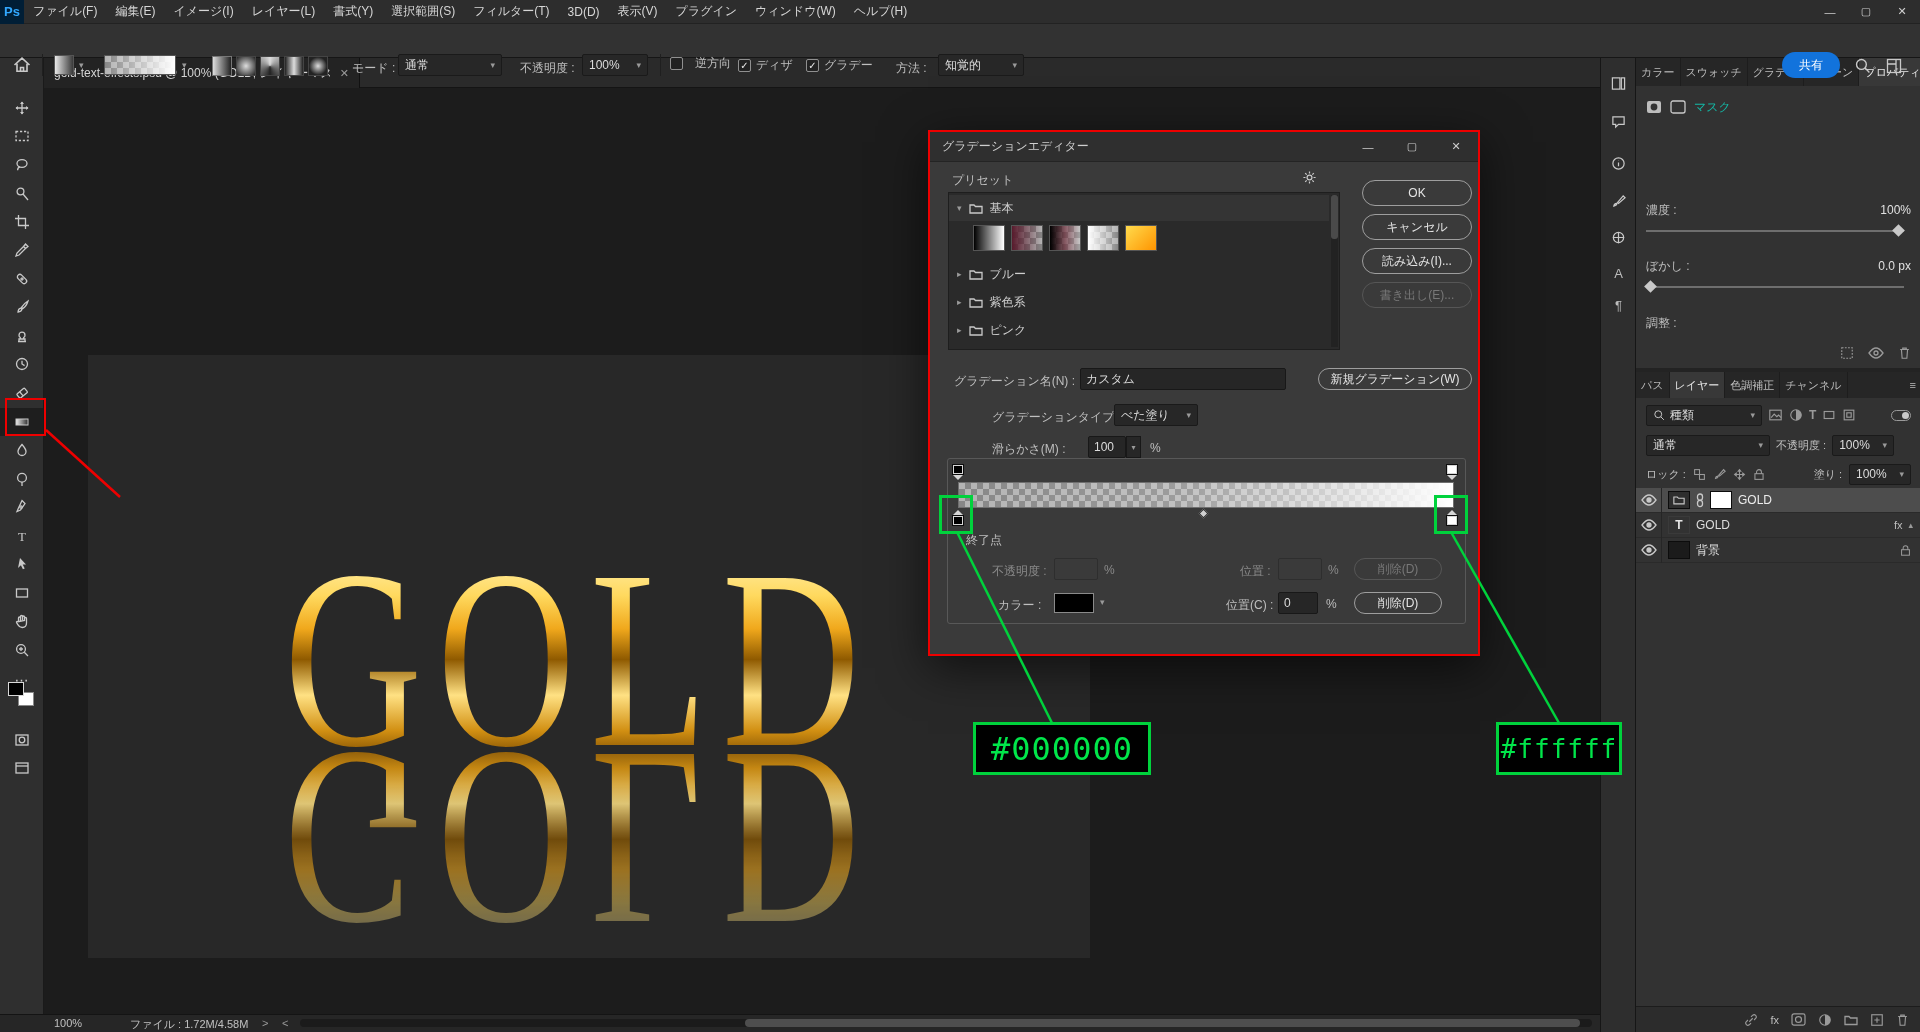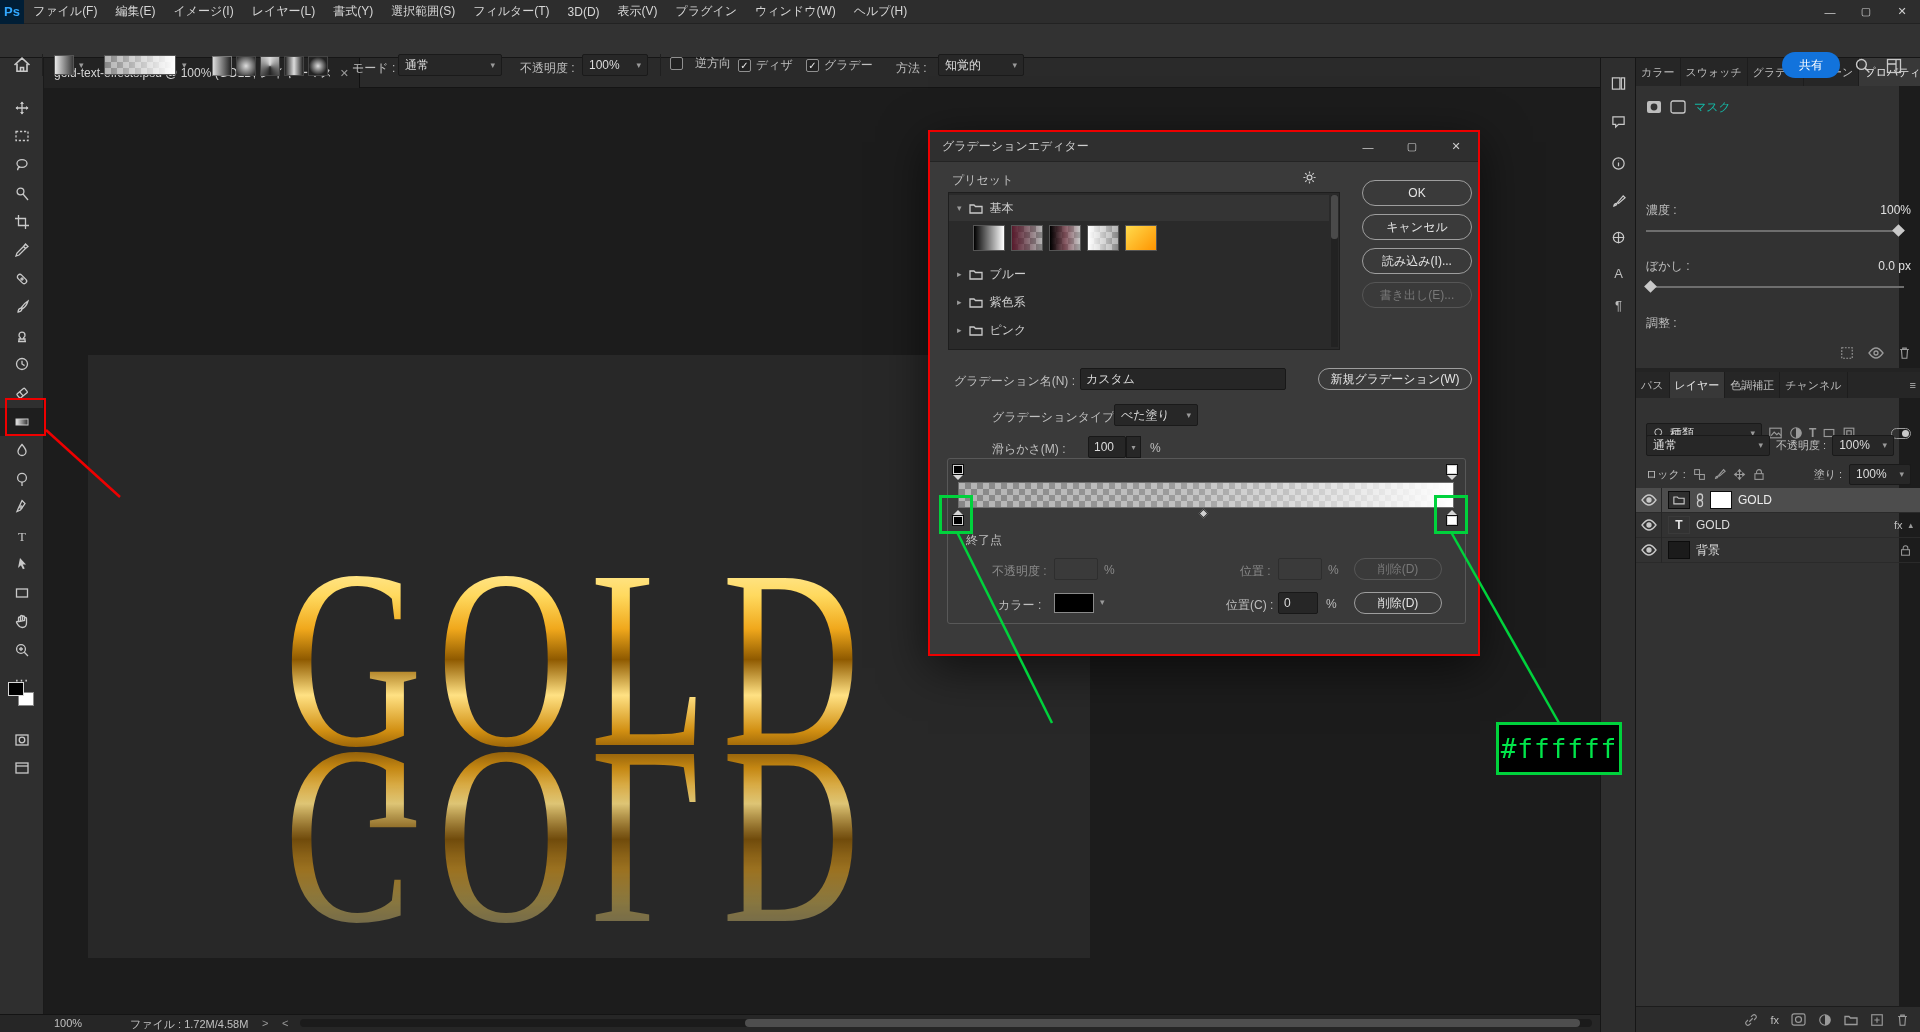--- a/index.html
+++ b/index.html
@@ -36,21 +36,21 @@
 .artboard{position:absolute;left:44px;top:267px;width:1002px;height:603px;background:#282828}
 .gold{position:absolute;left:240px;width:920px;height:255px;font-family:"Liberation Serif",serif;font-size:255px;line-height:255px;letter-spacing:20px;font-weight:500;white-space:nowrap;transform:scaleX(.75);transform-origin:left center;background:linear-gradient(180deg,#6e4700 0%,#ffeda6 10%,#ffd95e 25%,#f0a81c 38%,#8f5a00 50%,#ffe183 64%,#d18f12 78%,#6e4200 90%,#9c6a08 100%);-webkit-background-clip:text;background-clip:text;color:transparent}
 .gold.upright{top:444px}
 .gold.reflect{top:624px;transform:scaleX(.75) scaleY(-1);opacity:.93;-webkit-mask-image:linear-gradient(to bottom,rgba(0,0,0,.2) 0%,rgba(0,0,0,1) 72%);mask-image:linear-gradient(to bottom,rgba(0,0,0,.2) 0%,rgba(0,0,0,1) 72%)}
 .statusbar{position:absolute;left:0;top:1014px;width:1600px;height:18px;background:#262626;border-top:1px solid #141414;z-index:12}
 .scrolltrack{position:absolute;left:300px;top:1019px;width:1292px;height:8px;background:#1b1b1b;border-radius:4px;z-index:13}
 .scrollthumb{position:absolute;left:445px;top:0;width:835px;height:8px;background:#4e4e4e;border-radius:4px}
 
 .rightstrip{position:absolute;left:1600px;top:58px;width:35px;height:974px;background:#2e2e2e;border-left:1px solid #161616;z-index:10}
 .stripic{position:absolute;left:0;width:35px;height:26px;display:flex;align-items:center;justify-content:center;color:#bdbdbd}
-.rpanel{position:absolute;left:1635px;top:58px;width:264px;height:974px;background:#323232;border-left:1px solid #161616;z-index:10}
+.rpanel{position:absolute;left:1635px;top:58px;width:285px;height:974px;background:#323232;border-left:1px solid #161616;z-index:10}
 .ptabs{position:absolute;left:0;width:285px;height:28px;background:#262626;display:flex;align-items:stretch;overflow:hidden}
 .ptab{display:flex;align-items:center;padding:0 5px;font-size:11px;color:#bdbdbd;border-right:1px solid #1d1d1d;white-space:nowrap}
 .ptab.active{background:#383838;color:#e8e8e8}
 .prow{position:absolute;left:0;width:285px;display:flex;align-items:center;padding:0 10px;gap:8px}
 .thumb{background:#fff;border:1px solid #8a8a8a}
 .slidertrack{position:absolute;left:10px;width:258px;height:2px;background:#6e6e6e}
 .sliderthumb{position:absolute;top:-4px;width:9px;height:9px;background:#c9c9c9;transform:rotate(45deg)}
 .layerrow{position:absolute;left:0;width:285px;height:25px;display:flex;align-items:center;gap:6px;border-bottom:1px solid #2a2a2a}
 .layerrow.selected{background:#4d4d4d}
 .eyecell{width:26px;height:25px;display:flex;align-items:center;justify-content:center;border-right:1px solid #262626}
@@ -429,21 +429,21 @@
     <div class="abs" style="left:0;top:310px;width:285px;height:4px;background:#232323"></div>
 
     <div class="ptabs" style="top:314px;height:26px">
       <div class="ptab">パス</div>
       <div class="ptab active">レイヤー</div>
       <div class="ptab">色調補正</div>
       <div class="ptab">チャンネル</div>
       <div class="ptab" style="margin-left:auto;border-right:none">≡</div>
     </div>
 
-    <div class="prow" style="top:362px;height:26px;gap:6px">
+    <div class="prow" style="top:344px;height:26px;gap:6px">
       <div class="dd" style="width:116px;height:21px">
         <span class="row" style="gap:5px">
             <svg class="ic" width="12" height="12" viewBox="0 0 16 16">
               <circle cx="7" cy="7" r="4.6"></circle>
               <path d="M10.4 10.4L14.5 14.5"></path>
             </svg>
             <span>種類</span>
           </span>
         <span class="arr">▾</span>
       </div>
@@ -701,15 +701,16 @@
   </div>
 
   <svg class="overlaysvg">
     <line x1="46" y1="430" x2="120" y2="497" stroke="#ee0000" stroke-width="2.5"></line>
     <line x1="957" y1="532" x2="1052" y2="723" stroke="#00d23c" stroke-width="2.5"></line>
     <line x1="1451" y1="532" x2="1559" y2="723" stroke="#00d23c" stroke-width="2.5"></line>
   </svg>
   <div class="ann-redbox" style="left:5px;top:398px;width:41px;height:38px"></div>
   <div class="ann-green" style="left:939px;top:495px;width:34px;height:39px"></div>
   <div class="ann-green" style="left:1434px;top:495px;width:34px;height:39px"></div>
+  <div class="hexbox" style="left:973px;width:178px;font-size:32px">#000000</div>
   <div class="hexbox" style="left:1496px;width:126px;font-size:26px">#ffffff</div>
 
 </div>
 
 </body></html>

